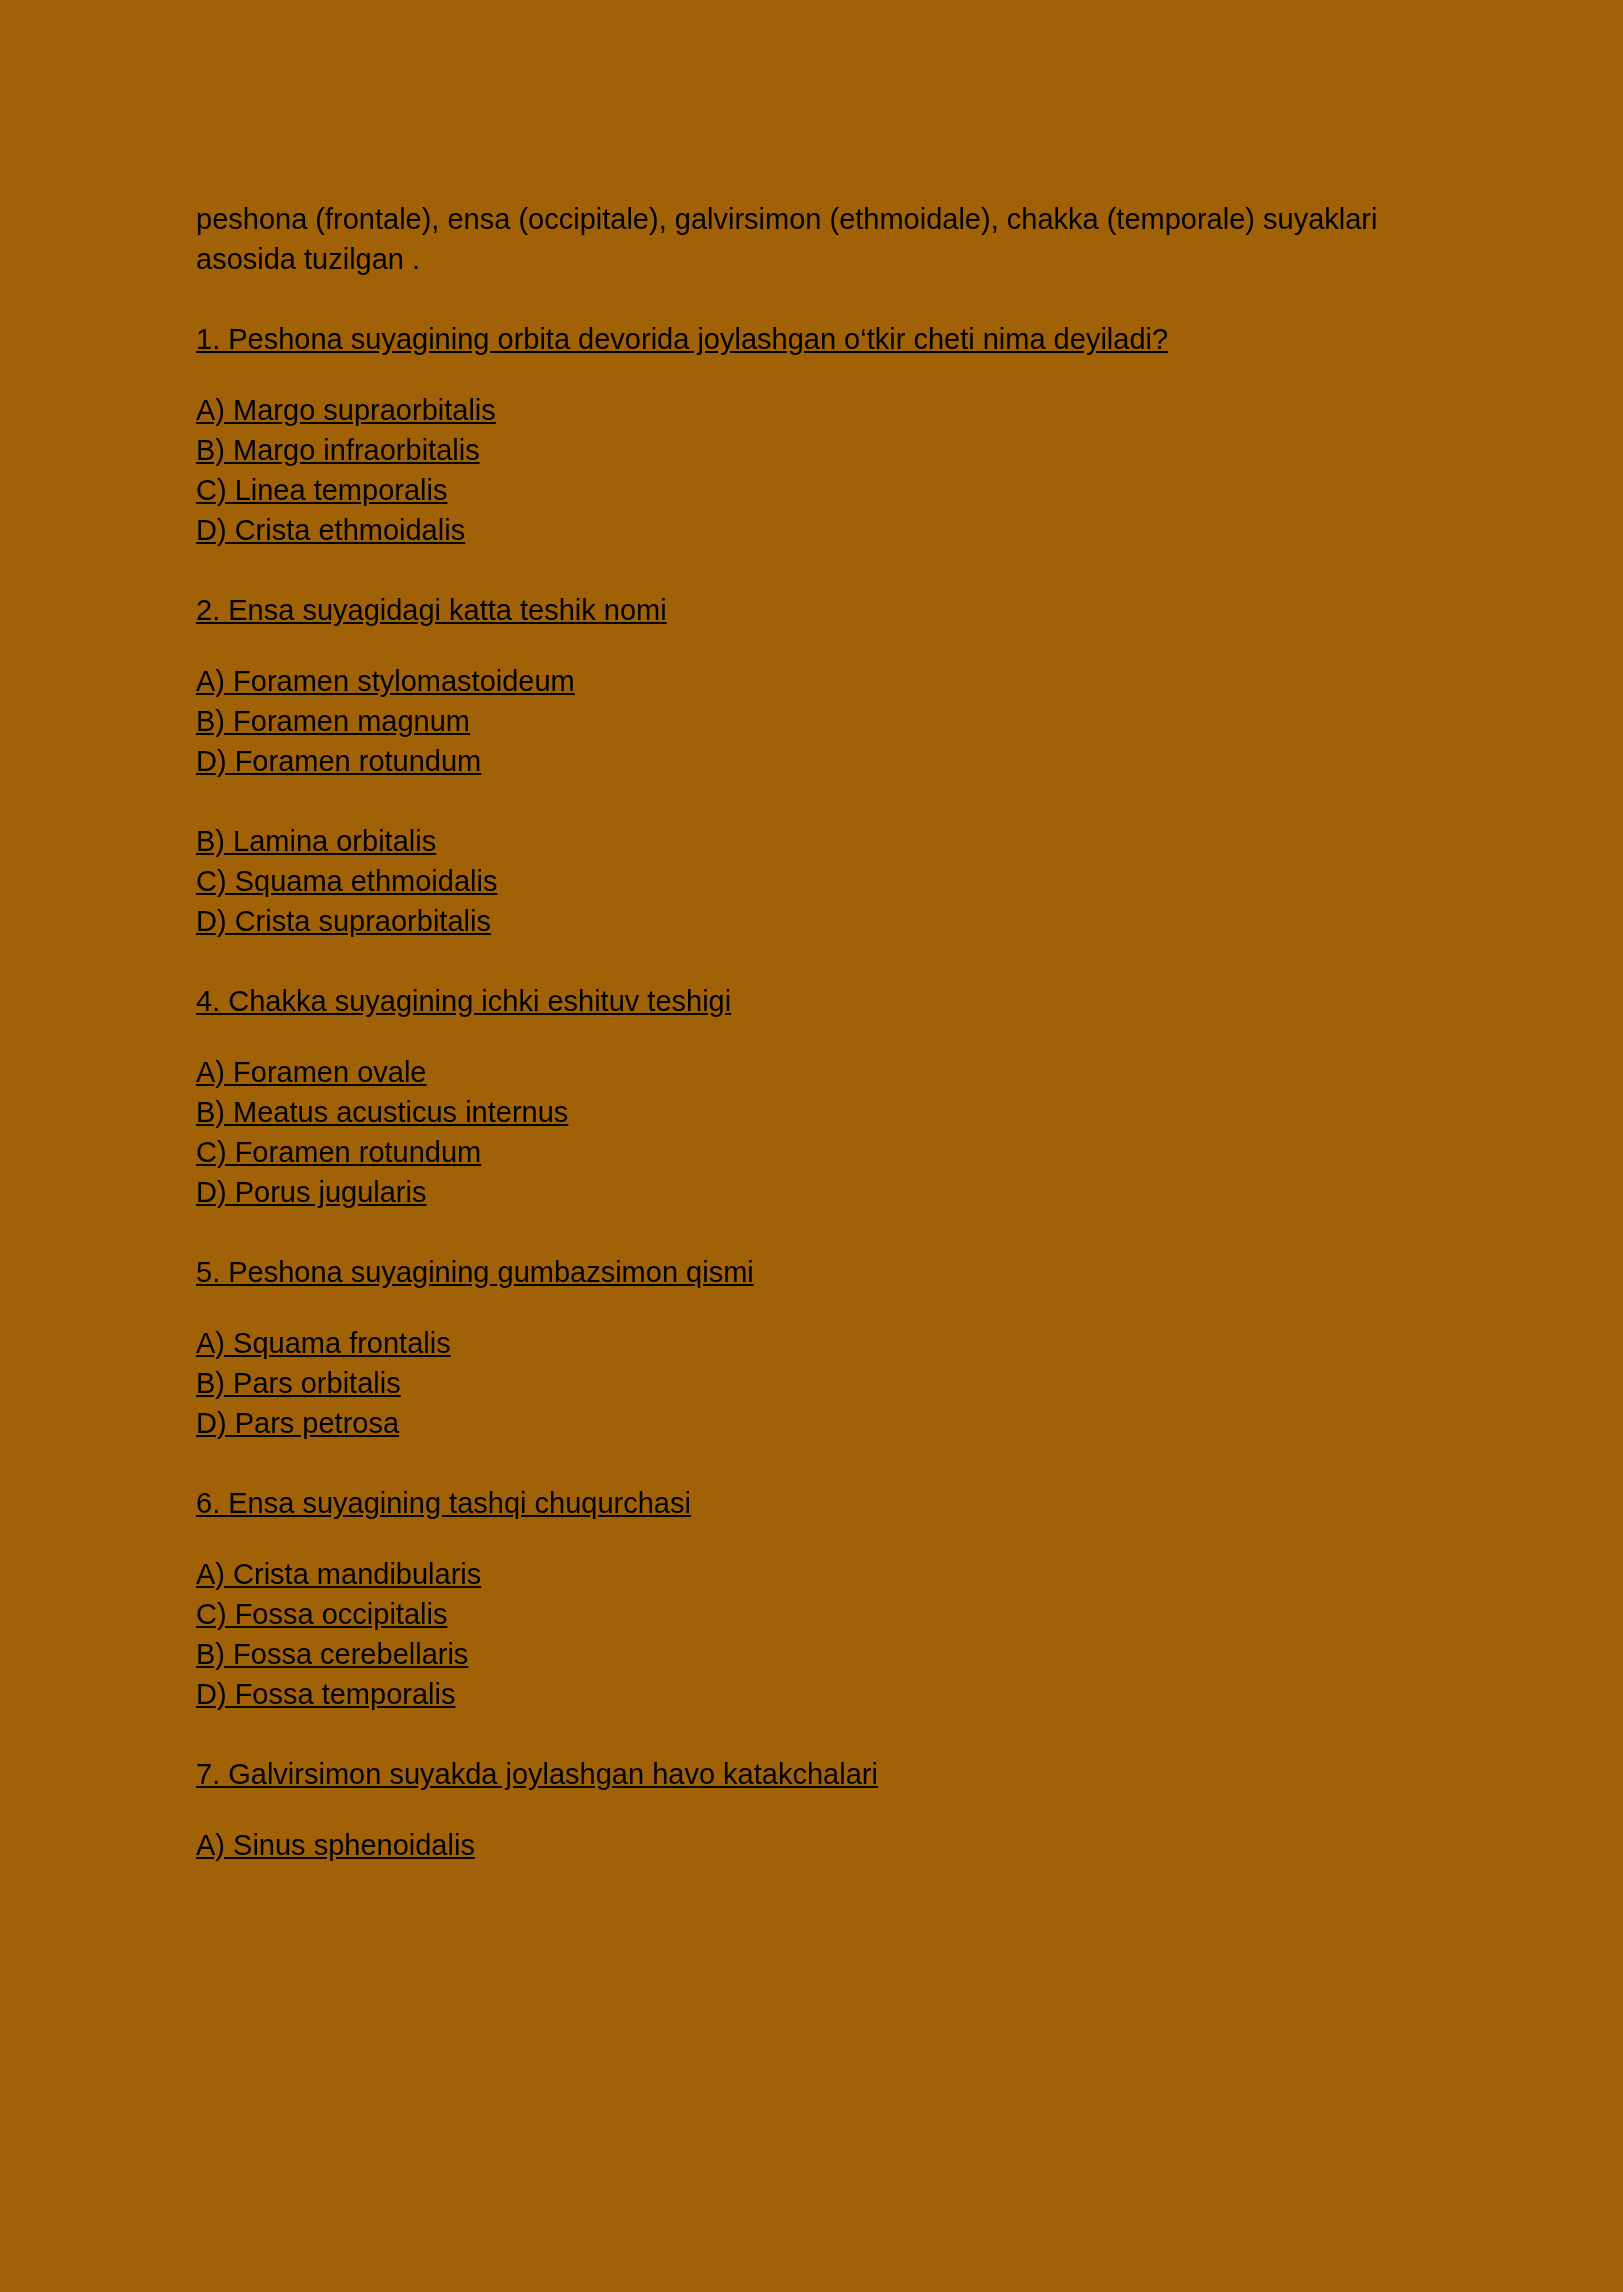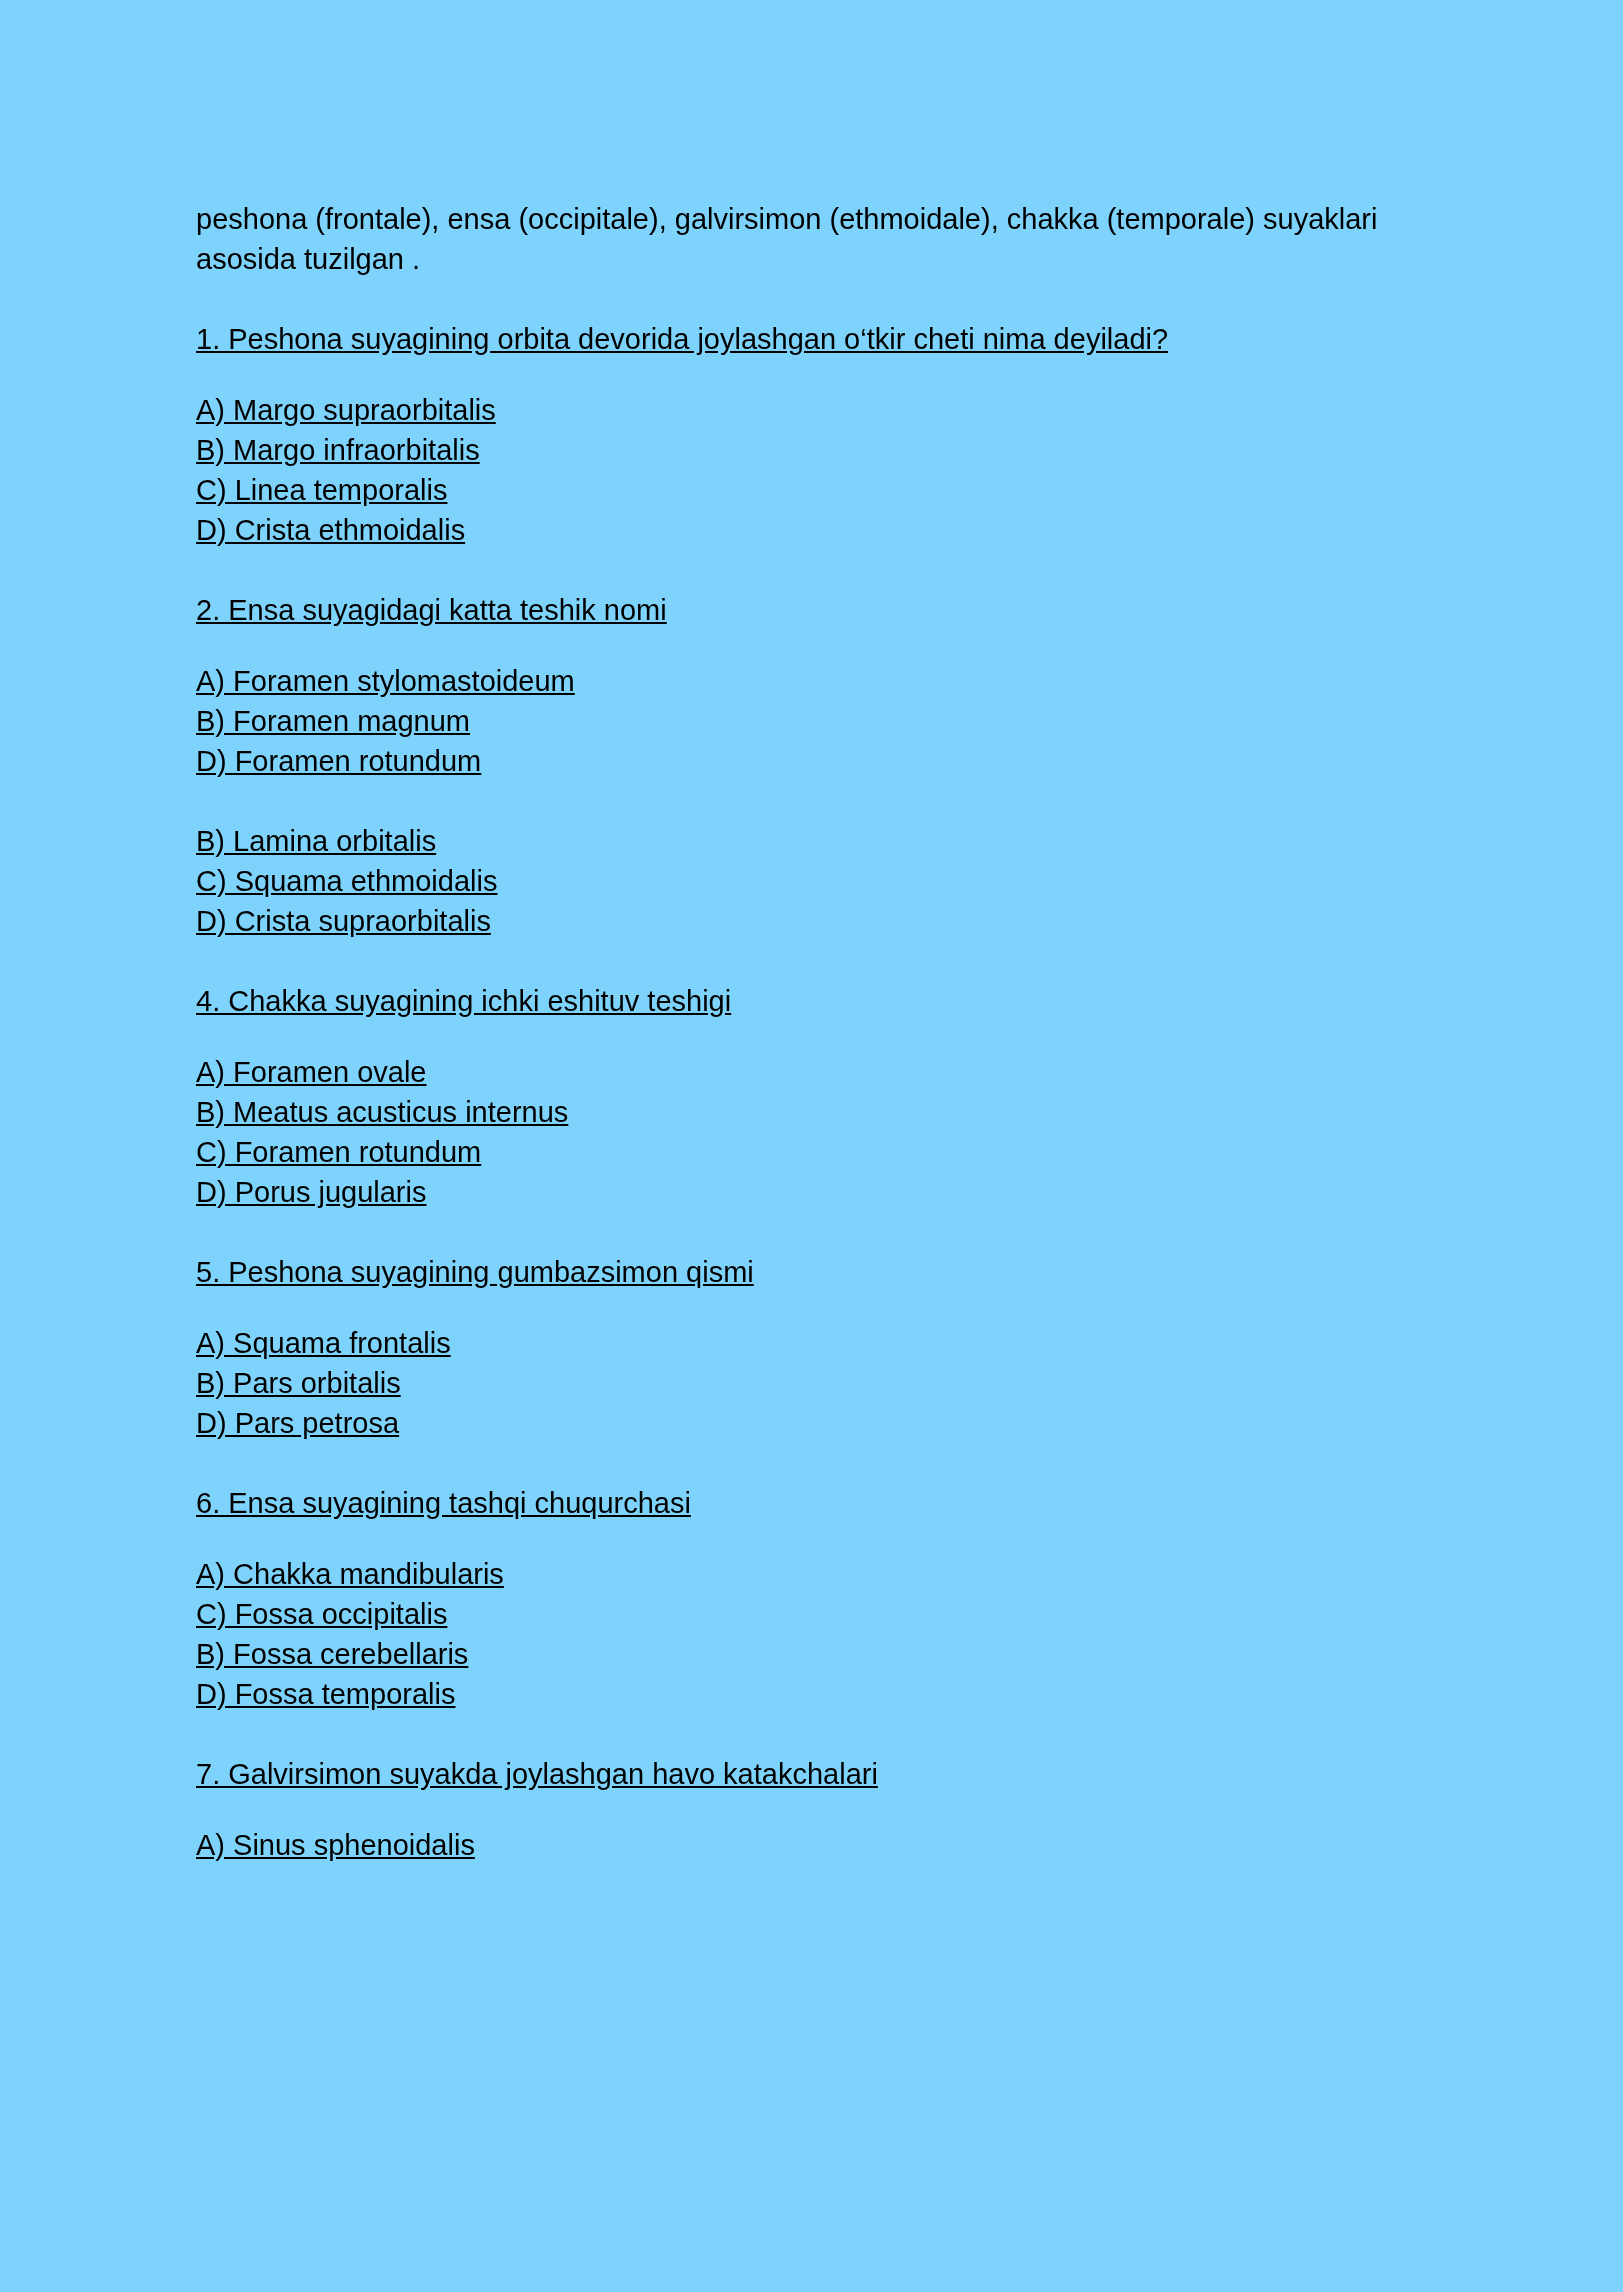--- a/index.html
+++ b/index.html
@@ -4,21 +4,21 @@
 <style>
   html, body {
     margin: 0;
     padding: 0;
     background: #ffffff;
   }
   .page {
     position: relative;
     width: 1623px;
     height: 2293px;
-    background: #7dd3fc;
+    background: #a16207;
     overflow: hidden;
   }
   .content {
     position: absolute;
     left: 196px;
     top: 199px;
     width: 1237px;
     font-family: "Liberation Sans", "DejaVu Sans", sans-serif;
     font-size: 29px;
     line-height: 40px;
@@ -85,21 +85,21 @@
       <div class="options">
         <div class="line">A) Squama frontalis</div>
         <div class="line">B) Pars orbitalis</div>
         <div class="line">D) Pars petrosa</div>
       </div>
     </div>
 
     <div class="qblock">
       <div class="line">6. Ensa suyagining tashqi chuqurchasi</div>
       <div class="options">
-        <div class="line">A) Chakka mandibularis</div>
+        <div class="line">A) Crista mandibularis</div>
         <div class="line">C) Fossa occipitalis</div>
         <div class="line">B) Fossa cerebellaris</div>
         <div class="line">D) Fossa temporalis</div>
       </div>
     </div>
 
     <div class="qblock">
       <div class="line">7. Galvirsimon suyakda joylashgan havo katakchalari</div>
       <div class="options">
         <div class="line">A) Sinus sphenoidalis</div>

